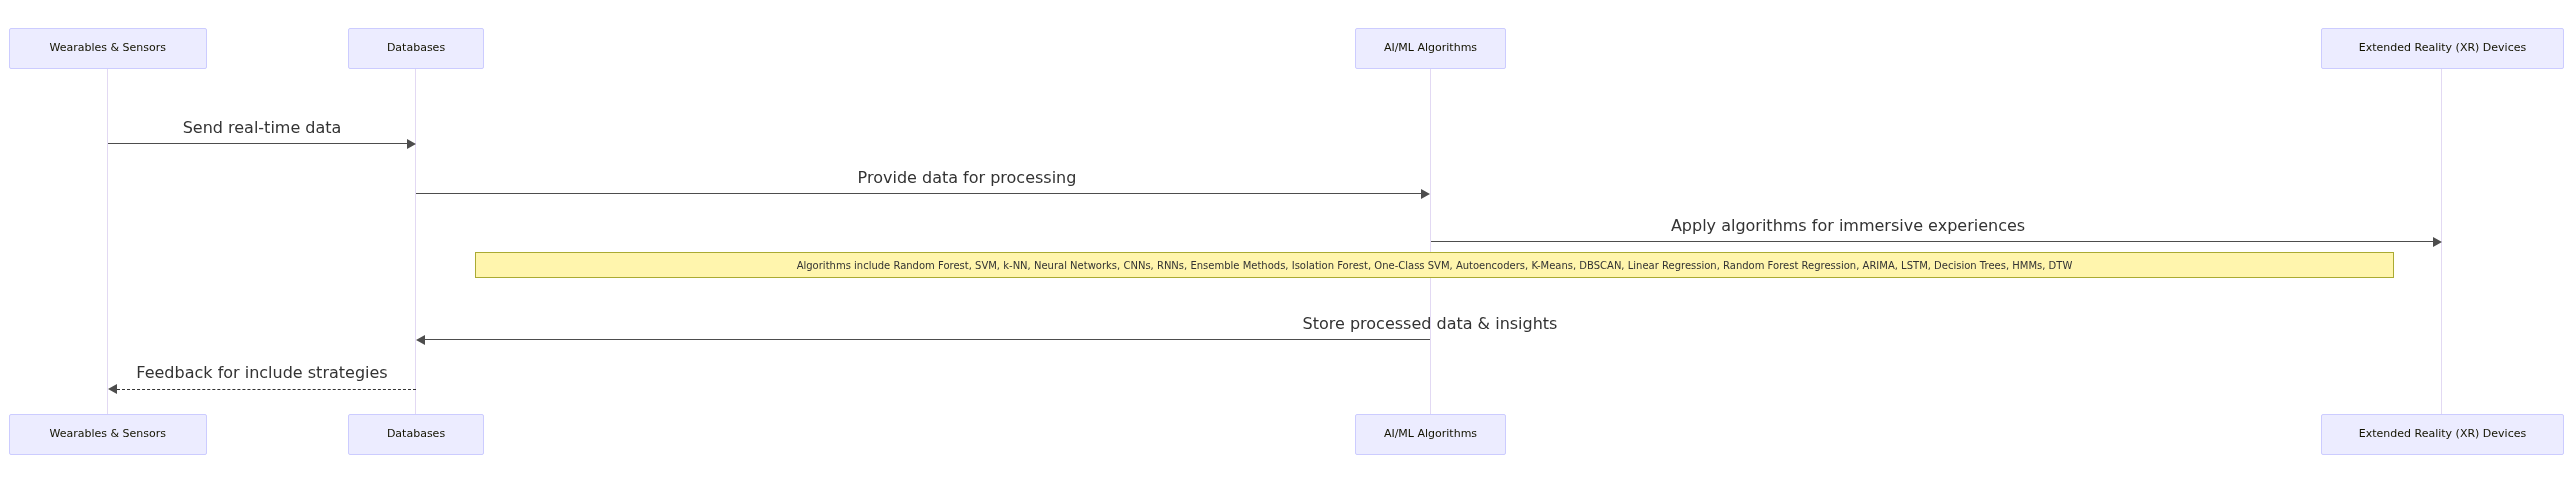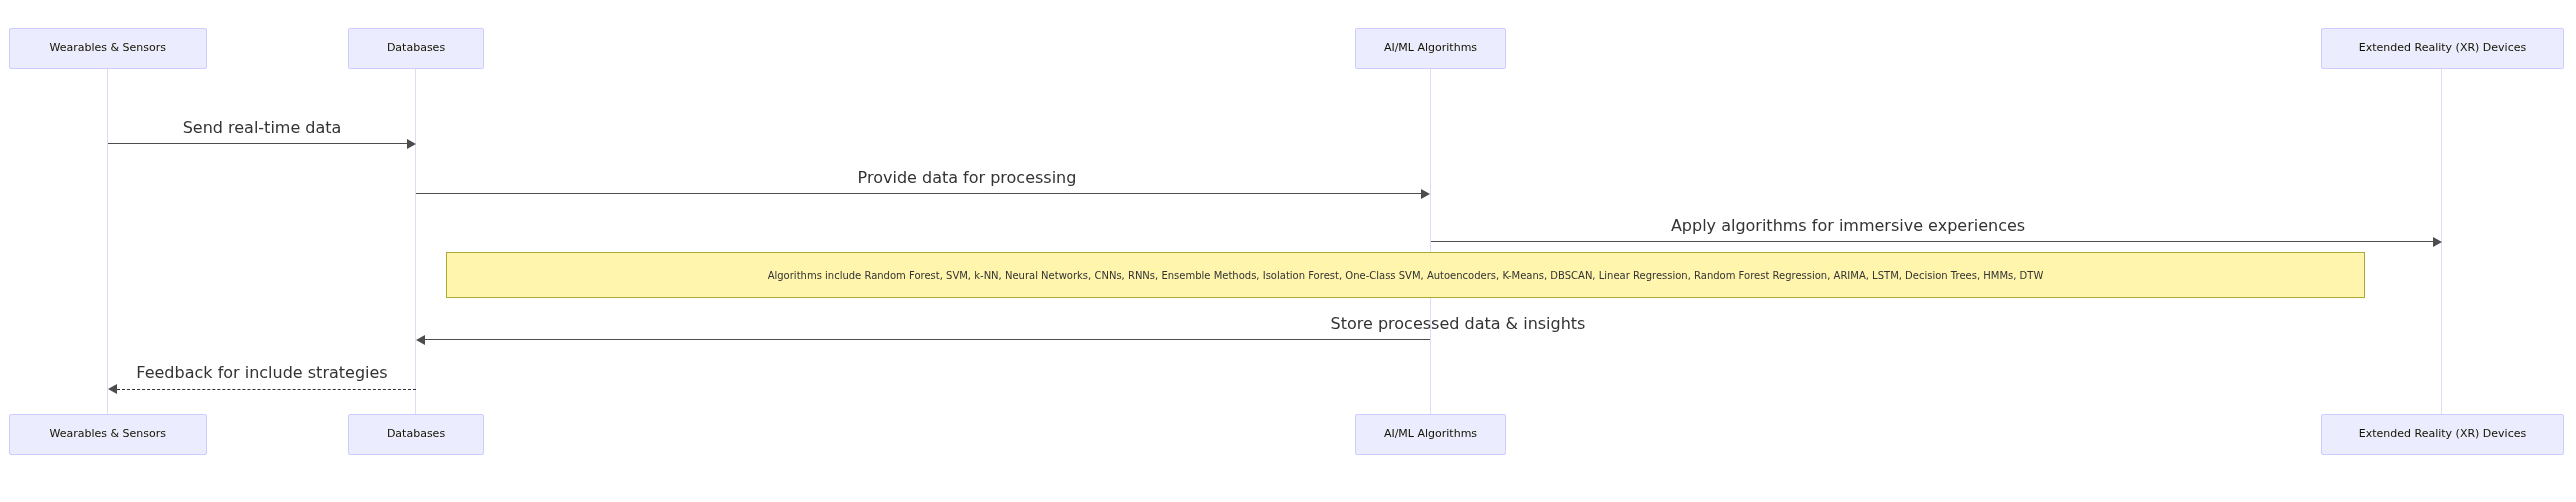--- a/index.html
+++ b/index.html
@@ -127,27 +127,27 @@
   <div class="msg-label" style="left:262px; top:118px;">Send real-time data</div>
 
   <div class="msg" style="left:416px; top:193px; width:1005px;"></div>
   <div class="arrowhead right" style="left:1421px; top:189px;"></div>
   <div class="msg-label" style="left:923px; top:168px;margin-left:44px;">Provide data for processing</div>
 
   <div class="msg" style="left:1431px; top:241px; width:1002px;"></div>
   <div class="arrowhead right" style="left:2433px; top:237px;"></div>
   <div class="msg-label" style="left:1848px; top:216px;">Apply algorithms for immersive experiences</div>
 
-  <div class="note" style="left:446px; top:252px; width:1919px; height:46px;">
+  <div class="note" style="left:475px; top:252px; width:1919px; height:26px;">
     <span>Algorithms include Random Forest, SVM, k-NN, Neural Networks, CNNs, RNNs, Ensemble Methods, Isolation Forest, One-Class SVM, Autoencoders, K-Means, DBSCAN, Linear Regression, Random Forest Regression, ARIMA, LSTM, Decision Trees, HMMs, DTW</span>
   </div>
 
   <div class="msg" style="left:425px; top:339px; width:1005px;"></div>
   <div class="arrowhead left" style="left:416px; top:335px;"></div>
-  <div class="msg-label" style="left:1430px; top:314px;margin-left:28px;">Store processed data &amp; insights</div>
+  <div class="msg-label" style="left:1430px; top:314px;">Store processed data &amp; insights</div>
 
   <div class="msg dashed" style="left:117px; top:389px; width:299px;"></div>
   <div class="arrowhead left" style="left:108px; top:384px;"></div>
   <div class="msg-label" style="left:262px; top:363px;">Feedback for include strategies</div>
 
   <div class="participant" style="left:8.7px; top:414px; width:198px; height:41px;">
     <span>Wearables &amp; Sensors</span>
   </div>
   <div class="participant" style="left:348px; top:414px; width:136px; height:41px;">
     <span>Databases</span>

